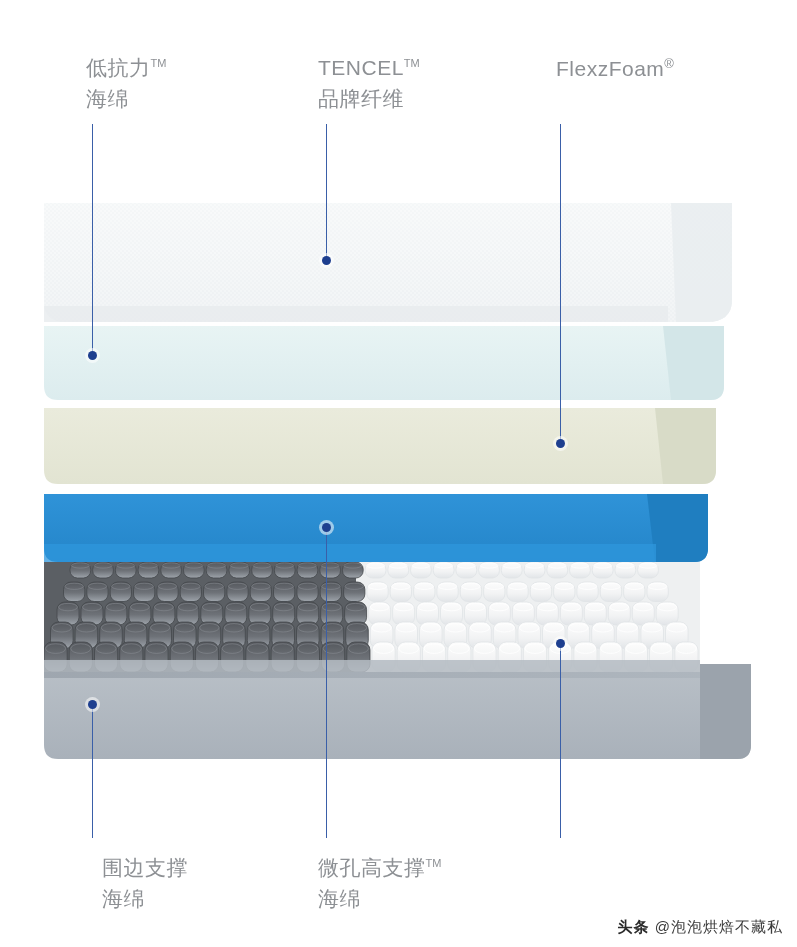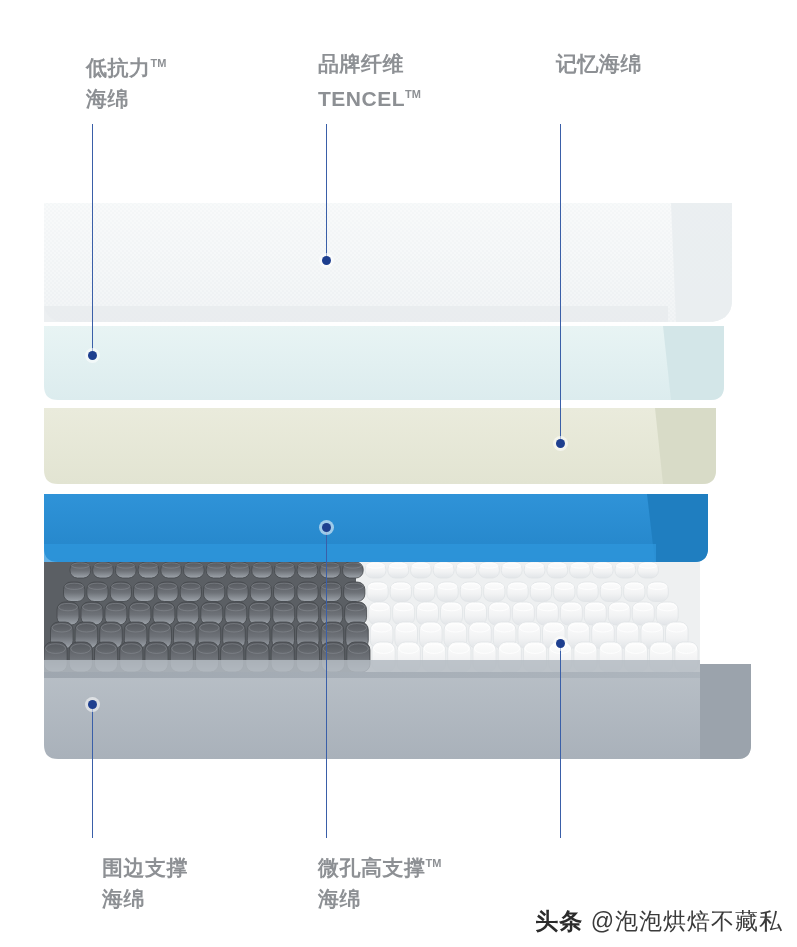--- a/index.html
+++ b/index.html
@@ -7,21 +7,21 @@
   body {
     width:797px; height:947px; position:relative; overflow:hidden;
     font-family:"Liberation Sans","DejaVu Sans",sans-serif;
     background:#ffffff;
   }
   #stage { position:absolute; inset:0; }
 
   
   .label {
     position:absolute; color:#8d9094; font-size:21px; line-height:31px;
-    letter-spacing:.5px; white-space:nowrap; font-weight:700;
+    letter-spacing:.5px; white-space:nowrap; font-weight:400;
   }
   .label .ln { display:block; }
   .sup { font-size:11px; vertical-align:super; letter-spacing:0; }
   .sup-r { font-size:13px; vertical-align:super; letter-spacing:0; }
 
   .lbl-tl { left:86px;  top:48px; }
   .lbl-tc { left:318px; top:48px; }
   .lbl-tr { left:556px; top:48px; }
   .lbl-bl { left:102px;  top:848px; }
   .lbl-bc { left:318px; top:848px; }
@@ -34,21 +34,21 @@
     background:#1e3f8f; box-shadow:0 0 0 3px rgba(255,255,255,.55);
   }
 
   
   #stack { position:absolute; left:0; top:0; width:797px; height:947px; }
   #stack svg { position:absolute; left:0; top:0; }
 
   
   .wm {
     position:absolute; right:14px; bottom:10px;
-    font-size:23px; color:#3b3b3b; letter-spacing:1px; white-space:nowrap;
+    font-size:15px; color:#3b3b3b; letter-spacing:1px; white-space:nowrap;
     font-family:"Liberation Sans","DejaVu Sans",sans-serif;
     margin-left:10px;
   }
   .wm .tt { font-weight:700; color:#2b2b2b; }
 </style>
 </head>
 <body>
 
 <div id="stage">
 
@@ -423,26 +423,26 @@
 
   <div class="leader" style="left:560px; top:647px; height:191px;"></div>
   <div class="dot" style="left:556px; top:639px;"></div>
 
   <div class="label lbl-tl">
     <span class="ln"><span>低抗力</span><span class="sup">TM</span></span>
     <span class="ln">海绵</span>
   </div>
 
   <div class="label lbl-tc">
+    <span class="ln"><span>TENCEL</span><span class="sup">TM</span></span>
     <span class="ln">品牌纤维</span>
-    <span class="ln"><span>TENCEL</span><span class="sup">TM</span></span>
   </div>
 
   <div class="label lbl-tr">
-    <span class="ln">记忆海绵</span>
+    <span class="ln"><span>FlexzFoam</span><span class="sup-r">®</span></span>
   </div>
 
   <div class="label lbl-bl">
     <span class="ln"><span>围边支撑</span><span class="sup"></span></span>
     <span class="ln">海绵</span>
   </div>
 
   <div class="label lbl-bc">
     <span class="ln"><span>微孔高支撑</span><span class="sup">TM</span></span>
     <span class="ln">海绵</span>

